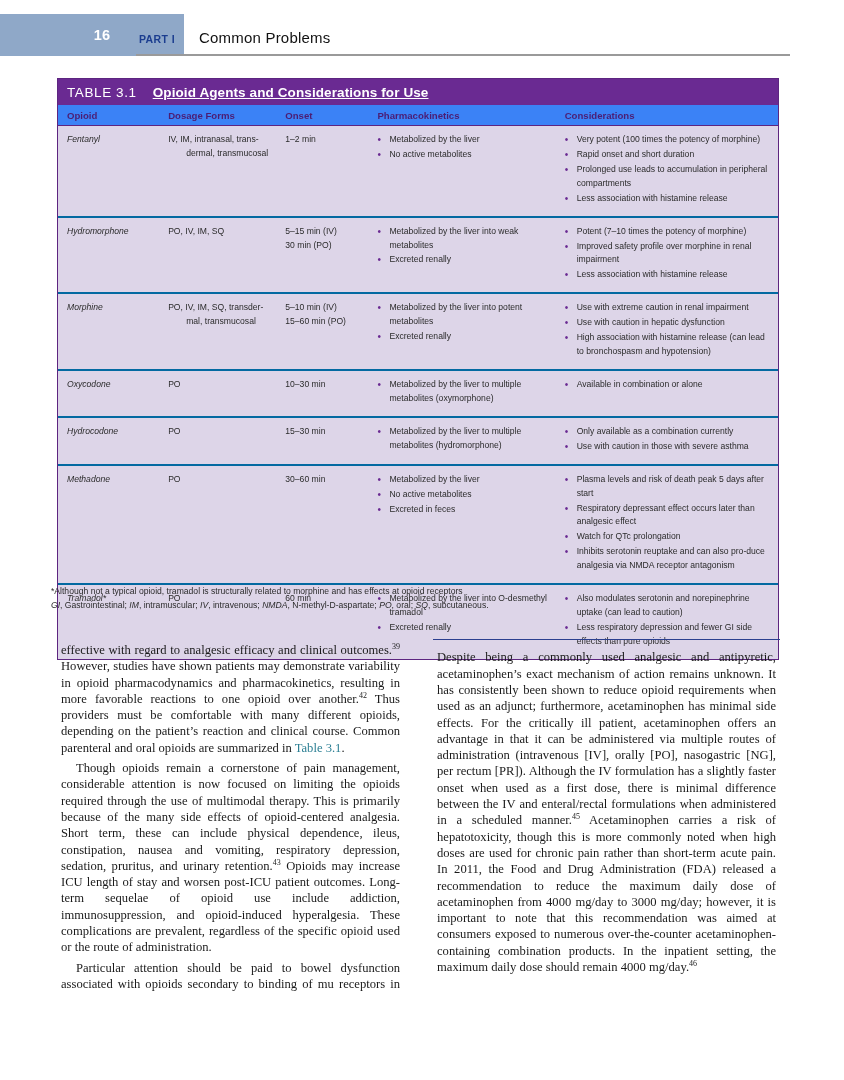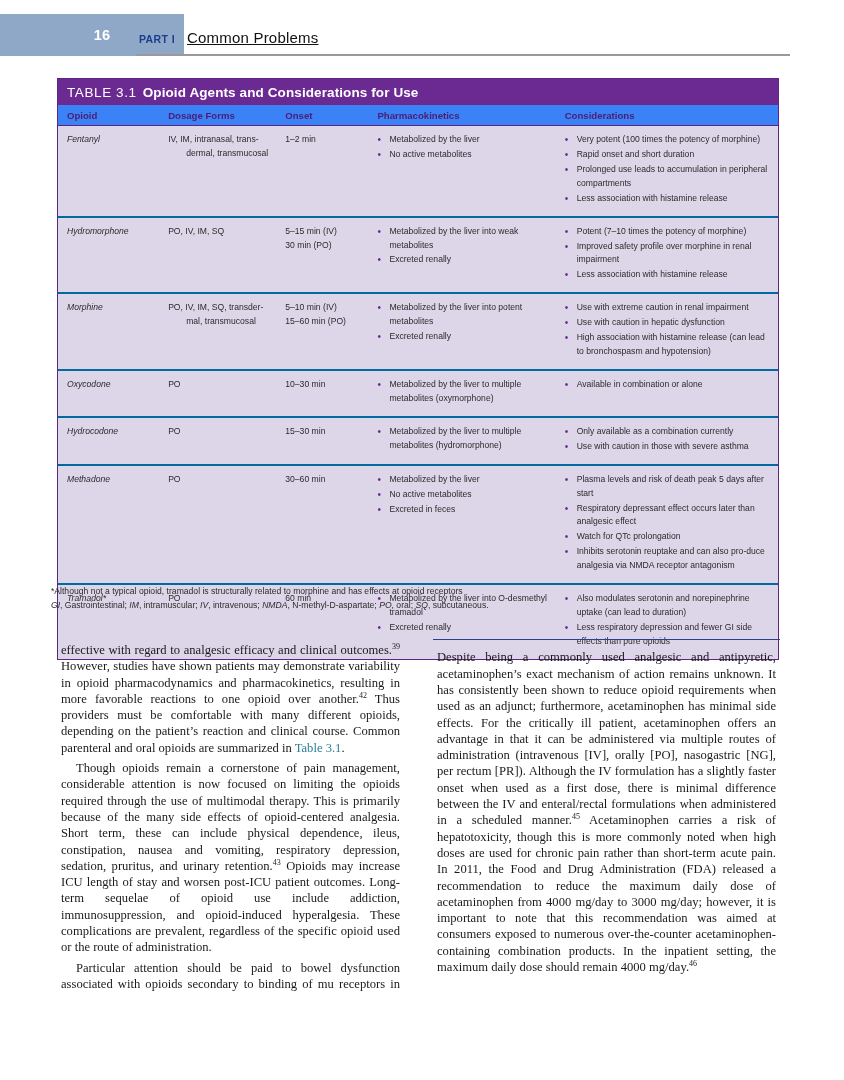--- a/index.html
+++ b/index.html
@@ -31,22 +31,21 @@
   .head-text {
     position: absolute; left: 139px; top: 29px;
     font-family: "Liberation Sans", sans-serif;
     white-space: nowrap;
   }
   .head-part {
     color: #1b3d8f; font-size: 10.5px; font-weight: 700; letter-spacing: .4px;
   }
   .head-title {
     color: #111111; font-size: 15px; font-weight: 400; letter-spacing: .2px;
-    margin-left: 12px;
-    text-decoration: underline;
+    margin-left: 24px;
   }
   .head-rule {
     position: absolute; left: 136px; top: 54px; width: 654px; height: 1.5px;
     background: #9a9a9a;
   }
 
   
   #opioid-table {
     position: absolute; left: 57px; top: 78px; width: 722px;
     border: 1.5px solid #5d2580;
@@ -55,21 +54,21 @@
   .tbl-title-bar {
     background: #6a2a92; height: 26px; display: flex; align-items: center;
     padding-left: 9px;
   }
   .tbl-title-num {
     color: #ffffff; font-family: "Liberation Sans", sans-serif;
     font-size: 13.5px; font-weight: 400; letter-spacing: .6px;
   }
   .tbl-title-txt {
     color: #ffffff; font-family: "Liberation Sans", sans-serif;
-    font-size: 13.5px; font-weight: 700; margin-left: 6px; letter-spacing: .1px;
+    font-size: 13.5px; font-weight: 700; margin-left: 16px; letter-spacing: .1px; text-decoration: underline;
   }
   table.grid { width: 100%; border-collapse: collapse; table-layout: fixed; }
   table.grid th {
     text-align: left; vertical-align: bottom;
     color: #4c1d73; font-family: "Liberation Sans", sans-serif;
     font-size: 9.6px; font-weight: 700;
     padding: 5px 4px 4px 9px;
     border-bottom: 1.6px solid #5d2580;
     background: #3b82f6;
   }
@@ -316,21 +315,21 @@
             <span class="nowrapline">60 min</span>
           </td>
           <td>
             <ul class="bl">
               <li>Metabolized by the liver into O-desmethyl tramadol</li>
               <li>Excreted renally</li>
             </ul>
           </td>
           <td>
             <ul class="bl">
-              <li>Also modulates serotonin and norepinephrine uptake (can lead to duration)</li>
+              <li>Also modulates serotonin and norepinephrine uptake (can lead to caution)</li>
               <li>Less respiratory depression and fewer GI side effects than pure opioids</li>
             </ul>
           </td>
         </tr>
       </tbody>
   </table>
 </div>
 
 <div class="tbl-notes">
   <div>*Although not a typical opioid, tramadol is structurally related to morphine and has effects at opioid receptors</div>

